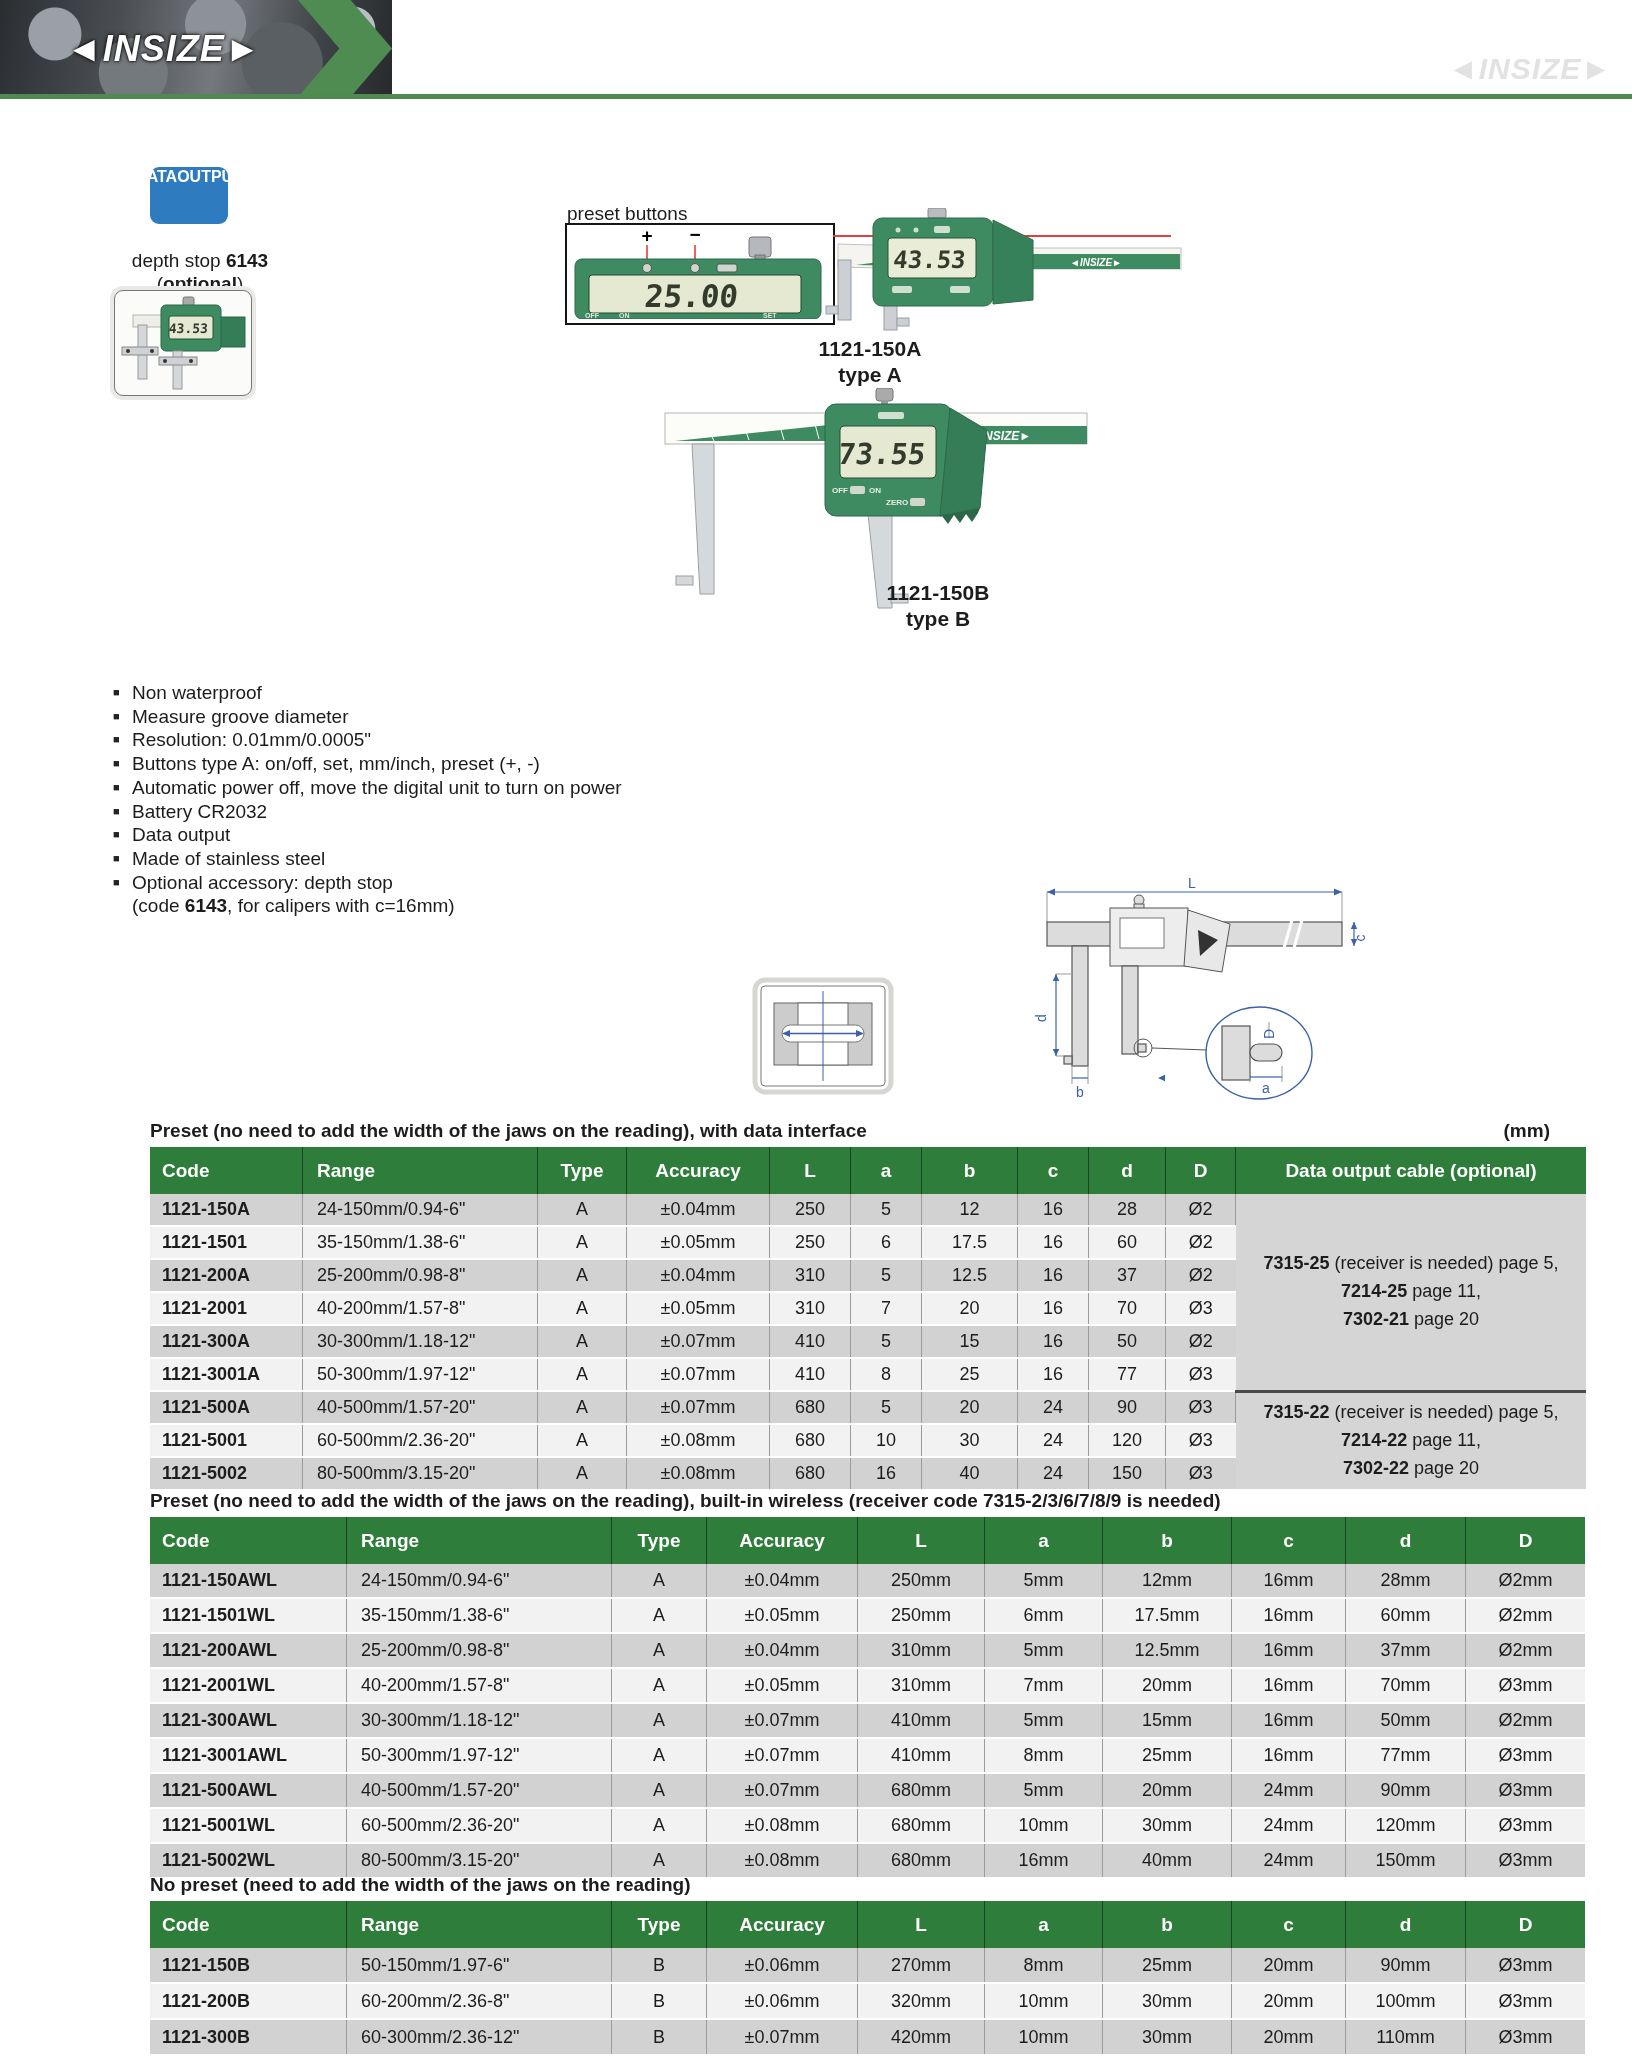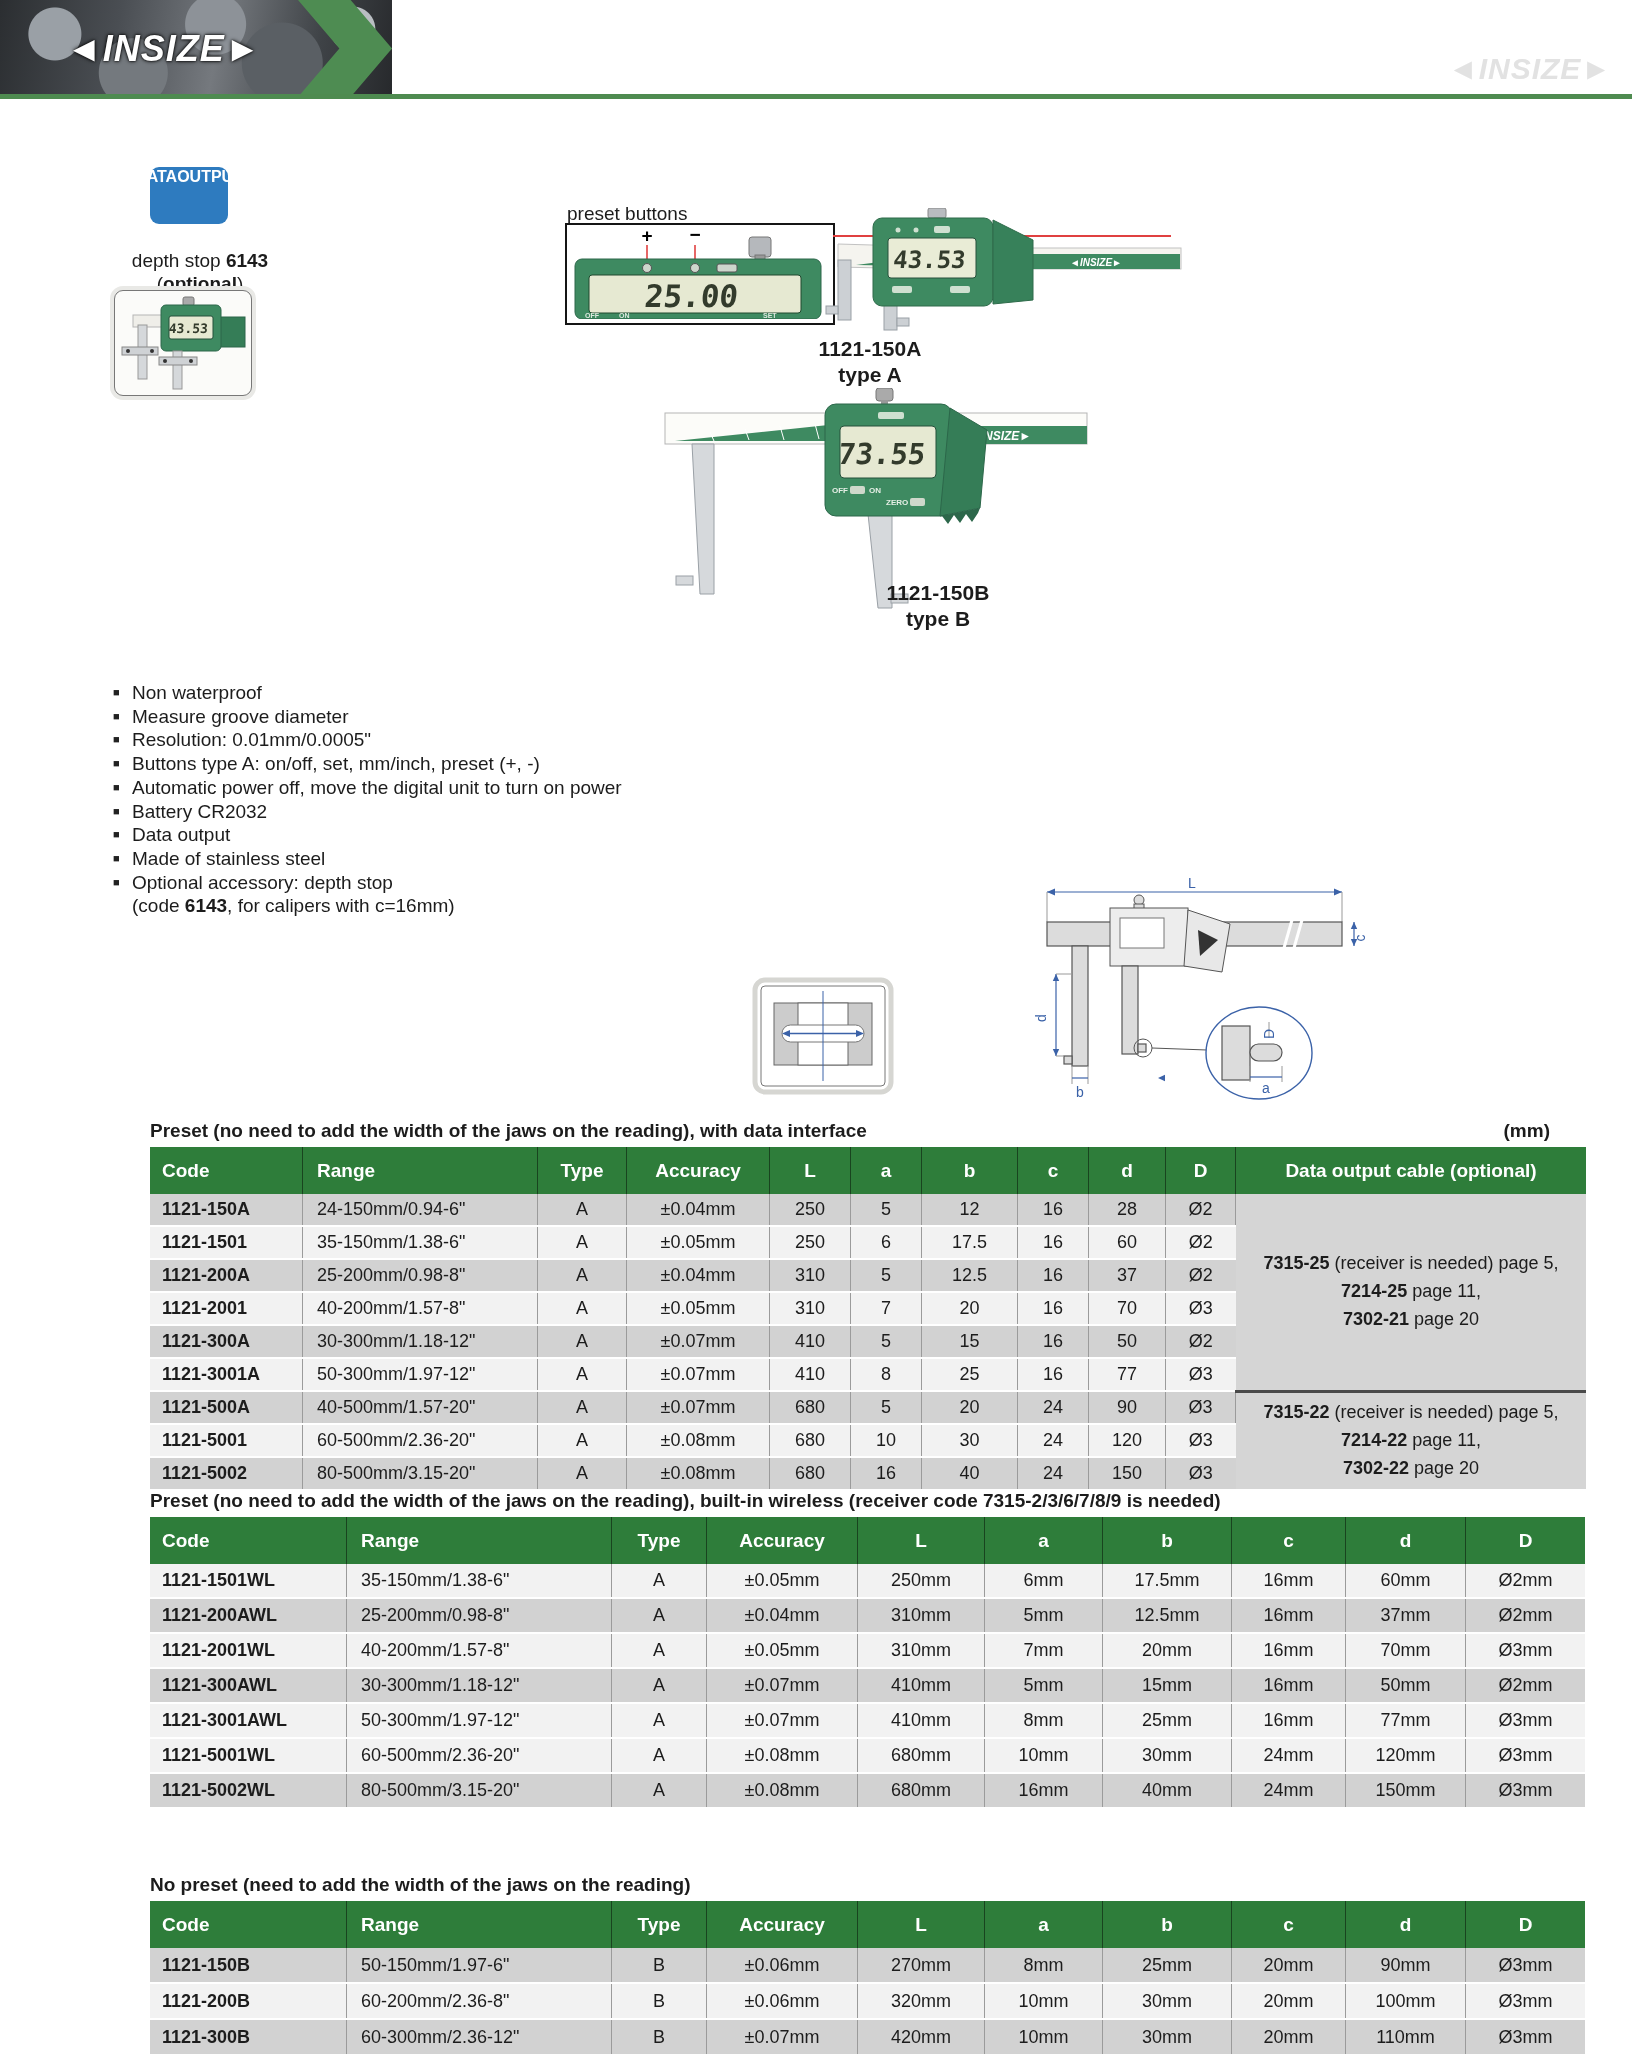--- a/index.html
+++ b/index.html
@@ -456,20 +456,32 @@
           <th class="c3">Accuracy</th>
           <th class="c4">L</th>
           <th class="c5">a</th>
           <th class="c6">b</th>
           <th class="c7">c</th>
           <th class="c8">d</th>
           <th class="c9">D</th>
         </tr>
       </thead>
       <tbody>
+        <tr class="odd">
+          <td class="c0">1121-150AWL</td>
+          <td class="c1">24-150mm/0.94-6"</td>
+          <td class="c2">A</td>
+          <td class="c3">±0.04mm</td>
+          <td class="c4">250mm</td>
+          <td class="c5">5mm</td>
+          <td class="c6">12mm</td>
+          <td class="c7">16mm</td>
+          <td class="c8">28mm</td>
+          <td class="c9">Ø2mm</td>
+        </tr>
         <tr class="even">
           <td class="c0">1121-1501WL</td>
           <td class="c1">35-150mm/1.38-6"</td>
           <td class="c2">A</td>
           <td class="c3">±0.05mm</td>
           <td class="c4">250mm</td>
           <td class="c5">6mm</td>
           <td class="c6">17.5mm</td>
           <td class="c7">16mm</td>
           <td class="c8">60mm</td>
@@ -514,20 +526,32 @@
         <tr class="even">
           <td class="c0">1121-3001AWL</td>
           <td class="c1">50-300mm/1.97-12"</td>
           <td class="c2">A</td>
           <td class="c3">±0.07mm</td>
           <td class="c4">410mm</td>
           <td class="c5">8mm</td>
           <td class="c6">25mm</td>
           <td class="c7">16mm</td>
           <td class="c8">77mm</td>
+          <td class="c9">Ø3mm</td>
+        </tr>
+        <tr class="odd">
+          <td class="c0">1121-500AWL</td>
+          <td class="c1">40-500mm/1.57-20"</td>
+          <td class="c2">A</td>
+          <td class="c3">±0.07mm</td>
+          <td class="c4">680mm</td>
+          <td class="c5">5mm</td>
+          <td class="c6">20mm</td>
+          <td class="c7">24mm</td>
+          <td class="c8">90mm</td>
           <td class="c9">Ø3mm</td>
         </tr>
         <tr class="even">
           <td class="c0">1121-5001WL</td>
           <td class="c1">60-500mm/2.36-20"</td>
           <td class="c2">A</td>
           <td class="c3">±0.08mm</td>
           <td class="c4">680mm</td>
           <td class="c5">10mm</td>
           <td class="c6">30mm</td>

